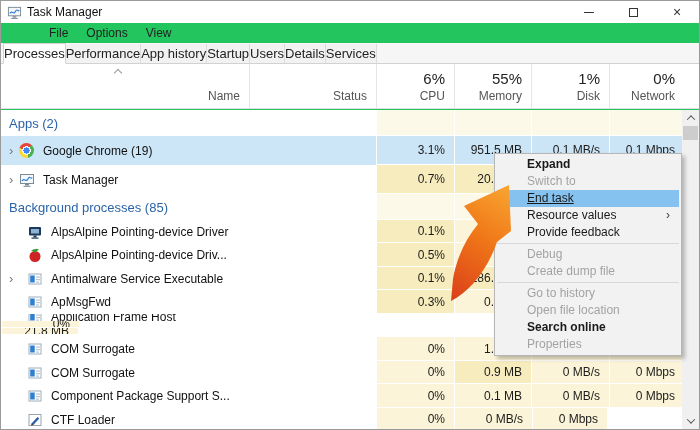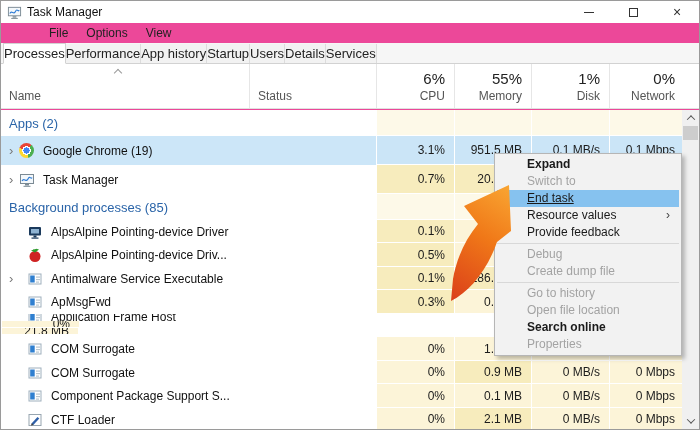--- a/index.html
+++ b/index.html
@@ -1,18 +1,18 @@
 <!DOCTYPE html>
 <html style="--accent: #2a64a8; --sel: #cce6f8; --c-selcell: #cbe5f7; --hl: #86c2ef; --c-base: #fdf9e8; --c-low: #fcf4d8; --c-mid: #f7ecbd;"><head>
 <meta charset="utf-8">
 <style>
   html,body{margin:0;padding:0;background:#fff;}
   *{box-sizing:border-box;}
   .window{position:relative;width:700px;height:430px;border:1px solid #9a9a9a;
-    font-family:"Liberation Sans","DejaVu Sans",sans-serif;background:#ec4899;overflow:hidden;}
+    font-family:"Liberation Sans","DejaVu Sans",sans-serif;background:#22c55e;overflow:hidden;}
   
   .titlebar{height:22px;display:flex;align-items:center;background:#fff;}
   .appicon{margin:0 5px 0 6px;display:inline-flex;}
   .title{font-size:12px;color:#111;}
   .winbtns{margin-left:auto;display:flex;height:100%;}
   .wbtn{width:44px;height:100%;display:flex;align-items:center;justify-content:center;cursor:default;}
   .min-glyph{width:10px;height:1px;background:#333;display:inline-block;}
   .max-glyph{width:9px;height:9px;border:1px solid #333;display:inline-block;}
   .close-glyph{font-size:14px;color:#333;line-height:1;}
   
@@ -24,21 +24,21 @@
   .tab{font-size:13px;color:#222;height:19px;line-height:19px;padding:0 0;border-right:1px solid #dcdcdc;background:#f2f2f2;}
   .tab.active{background:#fff;border:1px solid #d2d2d2;border-bottom:1px solid #fff;margin-bottom:-1px;height:21px;line-height:20px;}
   
   .colheader{position:relative;height:45px;border-bottom:1px solid #e0e0e0;background:#fff;}
   .sortchev{position:absolute;left:114px;top:6px;width:6px;height:6px;border-left:1.4px solid #9a9a9a;border-top:1.4px solid #9a9a9a;transform:rotate(45deg);}
   .hrow{display:flex;height:100%;}
   .hcell{display:flex;flex-direction:column;justify-content:flex-end;padding-bottom:5px;}
   .hcell.div{border-left:1px solid #e6e6e6;}
   .hcell .pct{font-size:15px;color:#222;text-align:right;padding-right:9px;}
   .hcell .lbl{font-size:12px;color:#555;text-align:right;padding-right:9px;margin-top:2px;}
-  .hcell .lbl.left{text-align:left;padding-left:8px;}
+  .hcell .lbl.left{text-align:right;padding-left:8px;}
   .w-name{width:248px;}.w-status{width:127px;}.w-cpu{width:78px;}.w-mem{width:77px;}.w-disk{width:78px;}.w-net{width:75px;}
   
   .list{position:absolute;left:0;top:109px;right:17px;bottom:0;overflow:hidden;background:#fff;}
   .row{display:flex;width:683px;}
   .cell{display:flex;align-items:center;overflow:hidden;}
   .cell.val{justify-content:flex-end;padding-right:9px;font-size:12px;color:#1b1b1b;
     border-left:1px solid #fff;border-bottom:1px solid #fff;white-space:nowrap;}
   .c-base{background:var(--c-base);}
   .c-low{background:var(--c-low);}
   .c-mid{background:var(--c-mid);}
@@ -359,21 +359,20 @@
             <svg width="16" height="16" viewBox="0 0 16 16">
               <rect x="2" y="2.5" width="12" height="11" fill="#fff" stroke="#97a5b0"></rect>
               <path d="M4.5 11.5 L10.5 5 L12.3 6.6 L6.3 13 Z" fill="#2f5fa8"></path>
               <path d="M4 13.5 L4.7 11.3 L6.5 12.9 Z" fill="#333"></path>
             </svg>
           </span>
           <span class="rname">CTF Loader</span>
         </div>
         <div class="cell w-status"></div>
         <div class="cell val w-cpu c-low">0%</div>
-        <div class="cell val w-mem c-mid">2.1 MB</div>
         <div class="cell val w-disk c-low">0 MB/s</div>
         <div class="cell val w-net c-low">0 Mbps</div>
       </div>
     </div>
 
   <div class="scrollbar">
     <div class="sbtn top">
         <i class="chev up"></i>
       </div>
     <div class="sthumb"></div>

